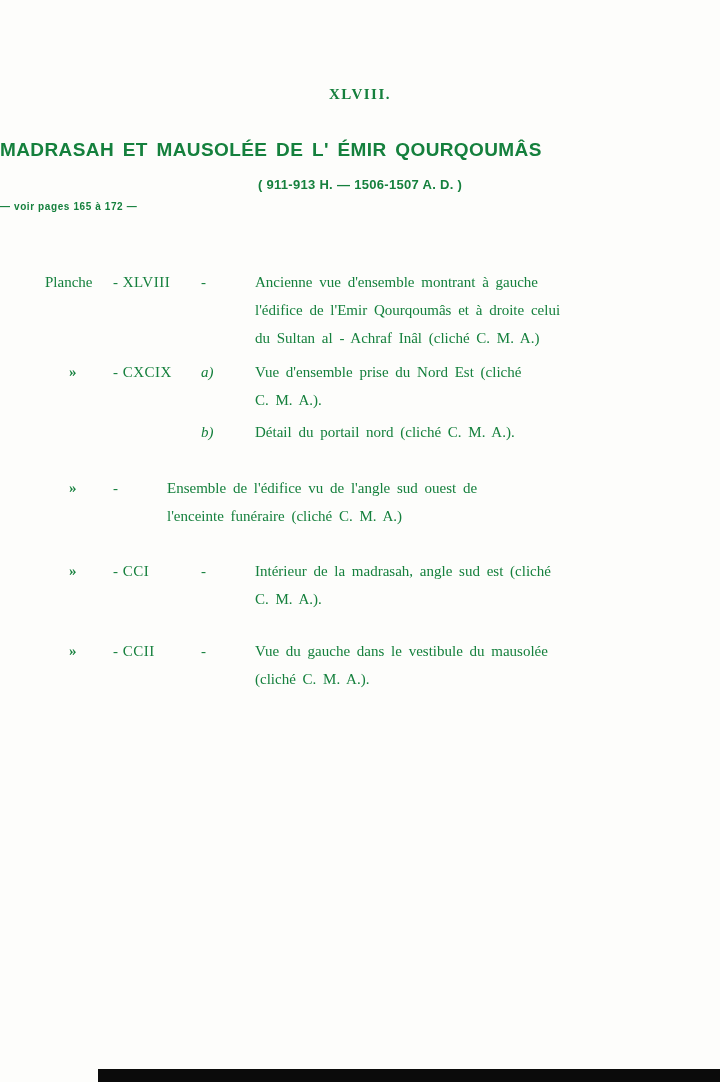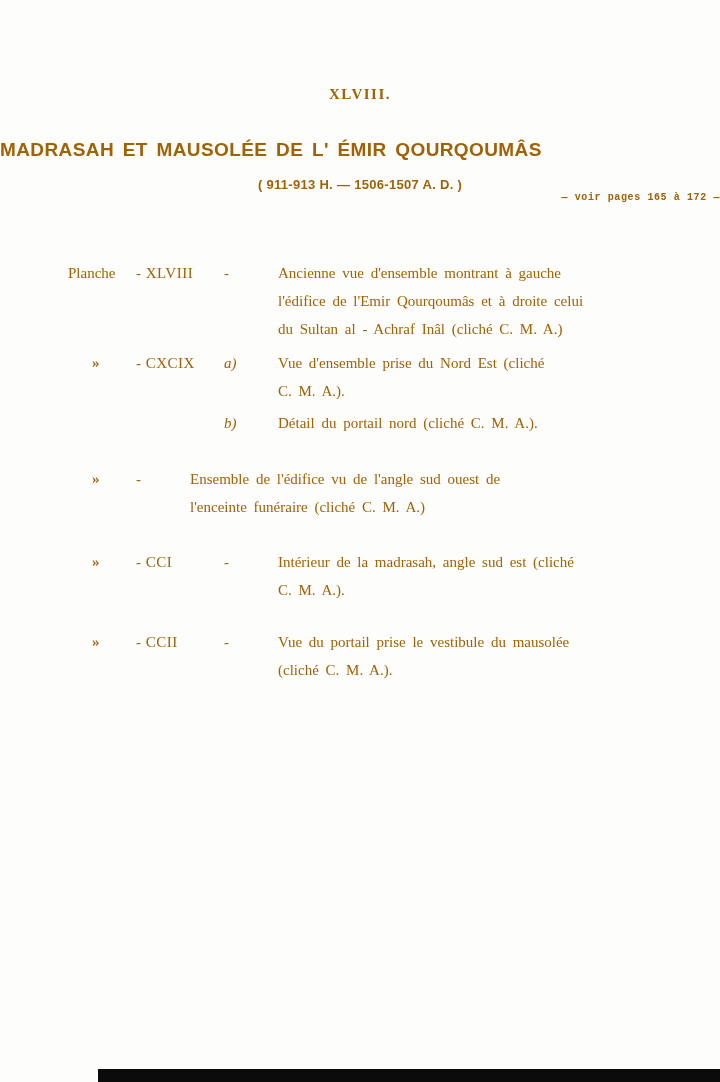--- a/index.html
+++ b/index.html
@@ -1,21 +1,21 @@
 <!DOCTYPE html>
 <html><head>
 <meta charset="utf-8">
 <style>
   html,body { margin:0; padding:0; background:#d8d8d8; }
   .page {
     position:relative;
     width:720px; height:1082px;
     margin:0 auto;
     background:#fdfdfb;
-    color:#a16207;
+    color:#15803d;
     font-family:"Liberation Serif","DejaVu Serif",serif;
     overflow:hidden;
   }
   .page-number {
     text-align:center;
     padding-top:86px;
     font-size:15px;
     font-weight:bold;
     letter-spacing:1.5px;
   }
@@ -30,30 +30,30 @@
   }
   .doc-dates {
     text-align:center;
     margin-top:16px;
     font-family:"Liberation Sans","DejaVu Sans",sans-serif;
     font-weight:bold;
     font-size:13px;
     letter-spacing:0.3px;
   }
   .doc-note {
-    text-align:right;
-    margin-top:0;
-    font-family:Liberation Mono, monospace;
+    text-align:left;
+    margin-top:9px;
+    font-family:Liberation Sans, sans-serif;
     font-weight:bold;
     font-size:10px;
     letter-spacing:0.6px;
   }
   .entries {
     margin-top:56px;
-    padding-left:68px;
+    padding-left:45px;
     padding-right:40px;
     font-size:15px;
     line-height:28px;
   }
   .entry { display:flex; margin-bottom:28px; }
   .entry.tight { margin-bottom:6px; }
   .entry.gap-med { margin-bottom:27px; }
   .entry.gap-sm  { margin-bottom:24px; }
   .marker { flex:none; width:68px; }
   .marker.guillemet { padding-left:24px; box-sizing:border-box; font-weight:bold; }
@@ -138,21 +138,21 @@
         </div>
       </div>
     </div>
 
     <div class="entry">
       <div class="marker guillemet">»</div>
       <div class="plate">- CCII</div>
       <div class="paras">
         <div class="para">
           <span class="lead">-</span>
-          <div class="ptext">Vue du portail prise le vestibule du mausolée
+          <div class="ptext">Vue du gauche dans le vestibule du mausolée
 (cliché C. M. A.).</div>
         </div>
       </div>
     </div>
 
   </div>
 
   <div class="scan-bar"></div>
 
 </div>

